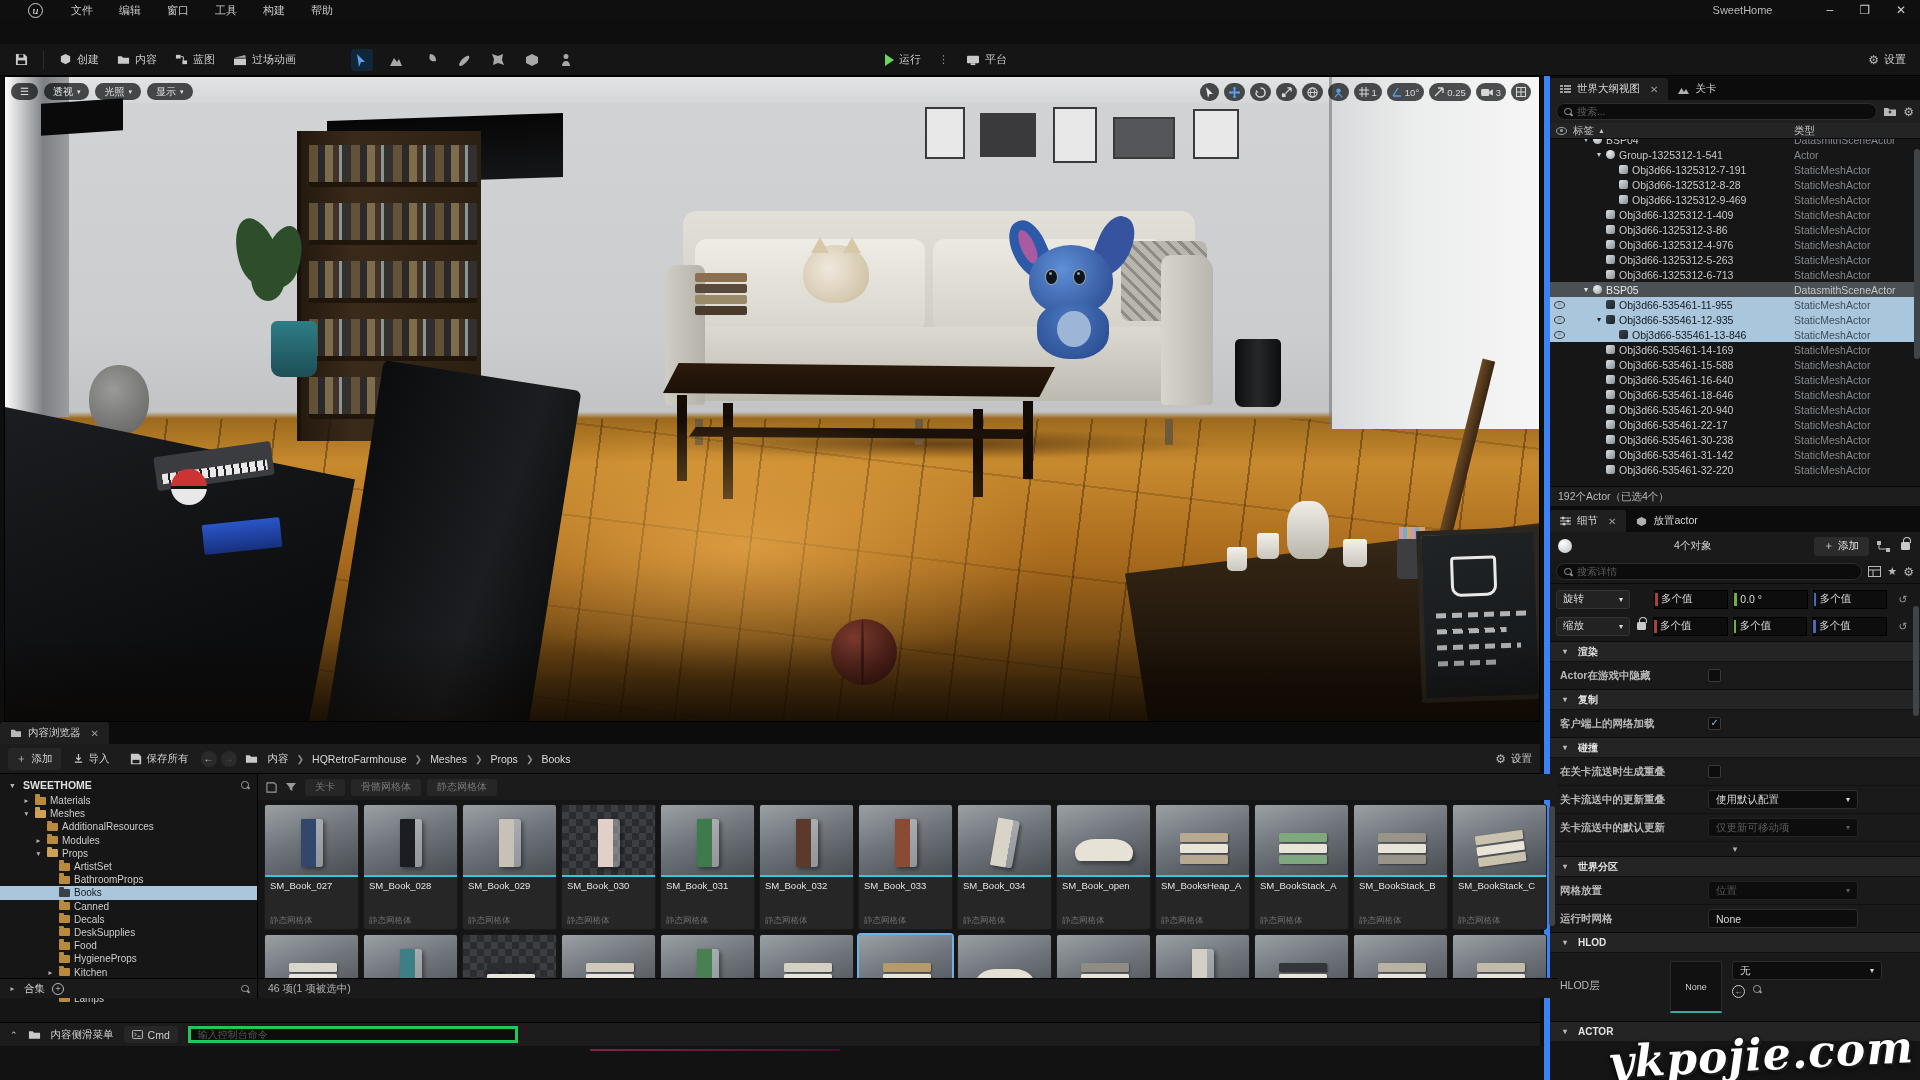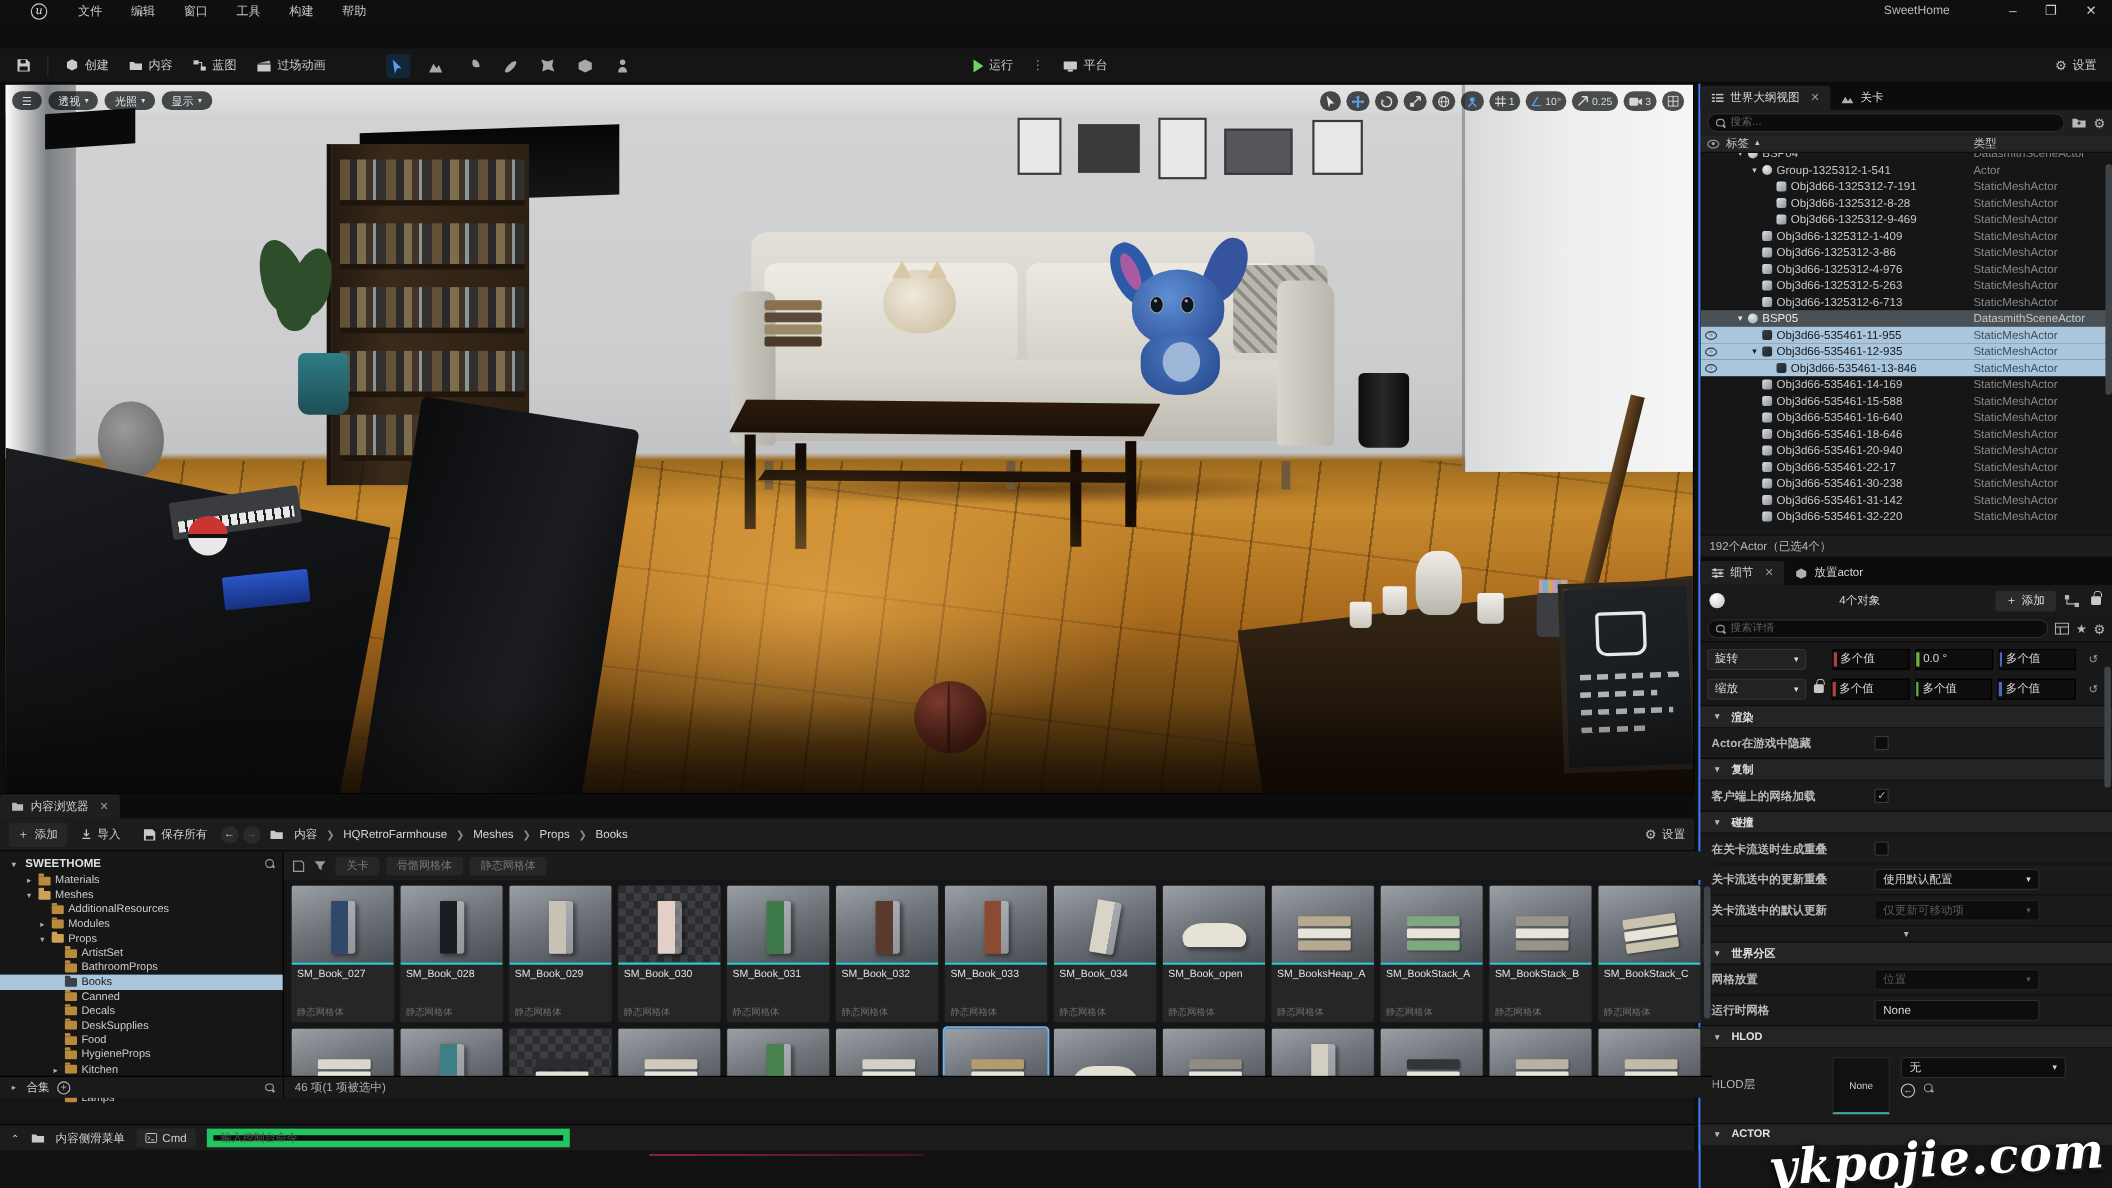--- a/index.html
+++ b/index.html
@@ -107,21 +107,21 @@
   .board .chalkcup { position:absolute; left:28px; top:22px; width:46px; height:40px; border:3px solid #e8e8e8; border-radius:4px 4px 10px 10px; }
   .board .scrib { position:absolute; left:12px; width:92px; height:5px; background:repeating-linear-gradient(90deg,#d8d8d8 0 10px,transparent 10px 16px); opacity:.8; }
   .bin { left:1230px; top:262px; width:46px; height:68px; background:linear-gradient(90deg,#0c0d0e,#26282a 50%,#0c0d0e); border-radius:5px 5px 8px 8px; }
   .corner { left:1324px; top:0; width:3px; height:350px; background:rgba(120,120,122,.6); }
   .rwall-shade { left:1327px; top:0; width:210px; height:352px; background:linear-gradient(90deg,#d8d9da,#eceded 40%,#f6f6f6); }
   .floorlight { left:430px; top:340px; width:620px; height:260px; background:radial-gradient(ellipse at center,rgba(255,190,90,.55),transparent 70%); }
   .planks { left:0; top:342px; width:1536px; height:304px; background:repeating-linear-gradient(97deg,transparent 0 52px,rgba(30,15,2,.35) 52px 54px), repeating-linear-gradient(7deg,transparent 0 90px,rgba(30,15,2,.18) 90px 92px); }
   .darkfg { left:0; top:560px; width:1536px; height:90px; background:linear-gradient(180deg,transparent,rgba(10,5,0,.55)); }
 
   
-  .rpanel { position:absolute; left:1544px; top:76px; width:376px; height:1004px; background:#151515; border-left:2px solid #3b82f6; font-size:10.5px; }
+  .rpanel { position:absolute; left:1544px; top:76px; width:376px; height:1004px; background:#151515; border-left:6px solid #3b82f6; font-size:10.5px; }
   .ptabs { display:flex; align-items:flex-end; height:24px; background:#0c0c0c; }
   .ptab { height:22px; display:flex; align-items:center; gap:6px; padding:0 10px; font-size:10.5px; color:#d6d6d6; }
   .ptab.active { background:#1f1f1f; border-radius:3px 3px 0 0; }
   .ptab .x { color:#9a9a9a; margin-left:4px; font-size:10px; }
   .searchrow { display:flex; align-items:center; gap:6px; padding:3px 6px; background:#1f1f1f; }
   .searchbox { flex:1; height:17px; background:#0c0c0c; border:1px solid #2d2d2d; border-radius:9px; display:flex; align-items:center; padding:0 7px; gap:5px; }
   .searchbox input { flex:1; background:transparent; border:0; outline:none; color:#cfcfcf; font-size:10px; font-family:inherit; }
   .searchbox input::placeholder { color:#5f5f5f; }
   .mag { position:relative; width:8px; height:8px; flex:none; }
   .mag::before { content:""; position:absolute; left:0; top:0; width:5.5px; height:5.5px; border:1.4px solid #9a9a9a; border-radius:50%; }
@@ -146,21 +146,21 @@
   .scrollv { position:absolute; right:1px; width:6px; border-radius:3px; background:#3f4448; }
 
   
   .objrow { height:28px; display:flex; align-items:center; gap:8px; padding:0 8px; background:#1a1a1a; }
   .objrow .sphere-big { width:14px; height:14px; border-radius:50%; background:radial-gradient(circle at 35% 30%,#fff,#b8bec2); }
   .objrow .count { flex:1; text-align:center; color:#d2d2d2; }
   .addbtn { height:19px; padding:0 10px; background:#2b2b2b; border-radius:3px; display:flex; align-items:center; gap:4px; color:#e0e0e0; }
   .miniic { color:#b8b8b8; font-size:11px; }
   .xform { padding:4px 6px; display:flex; flex-direction:column; gap:5px; background:#181818; border-top:1px solid #0a0a0a; }
   .xrow { display:flex; align-items:center; gap:5px; height:22px; }
-  .xdrop { width:90px; height:19px; background:#222; border:1px solid #333; border-radius:3px; display:flex; align-items:center; justify-content:space-between; padding:0 6px; color:#ddd; }
+  .xdrop { width:74px; height:19px; background:#222; border:1px solid #333; border-radius:3px; display:flex; align-items:center; justify-content:space-between; padding:0 6px; color:#ddd; }
   .xval { flex:1; height:19px; background:#0d0d0d; border:1px solid #000; display:flex; align-items:center; padding:0 6px; color:#d8d8d8; position:relative; }
   .xval::before { content:""; position:absolute; left:0; top:2px; bottom:2px; width:2.5px; }
   .xval.rx::before { background:#a8423c; } .xval.ry::before { background:#6fae43; } .xval.rz::before { background:#4a69bd; }
   .undo { width:22px; text-align:center; color:#9a9a9a; }
   .lockic { position:relative; width:9px; height:8px; background:#c9c9c9; border-radius:1.5px; margin:0 2px; }
   .lockic::before { content:""; position:absolute; left:1.5px; top:-5px; width:6px; height:5px; border:1.4px solid #c9c9c9; border-bottom:0; border-radius:4px 4px 0 0; }
   .dsec { height:20px; display:flex; align-items:center; gap:8px; padding:0 10px; background:#242424; color:#e2e2e2; font-weight:bold; border-top:1px solid #0a0a0a; font-size:10px; }
   .dsec .chev { font-size:8px; color:#b8b8b8; }
   .drow { min-height:28px; display:flex; align-items:center; padding:0 10px; background:#1a1a1a; border-top:1px solid #111; color:#b8b8b8; }
   .drow .lab { width:148px; flex:none;font-weight:bold; }
@@ -217,21 +217,21 @@
   .stackshape { position:absolute; left:24px; top:28px; width:48px; height:36px; }
   .stackshape i { position:absolute; left:0; width:48px; height:9px; border-radius:1.5px; box-shadow:1px 1px 2px rgba(0,0,0,.4); }
   .acard.row2 { height:70px; border-radius:3px 3px 0 0; }
   .acard.row2.selected { outline:2px solid #6db2e8; outline-offset:-1px; background:#3a4a58; }
   .cb-status { height:20px; border-top:1px solid #000; display:flex; align-items:center; padding:0 10px; color:#b0b0b0; background:#1a1a1a; }
   .hscroll { position:absolute; right:2px; top:32px; width:6px; height:120px; border-radius:3px; background:#3f4448; }
 
   
   .bottombar { position:absolute; left:0; top:1022px; width:1540px; height:24px; background:#1c1c1c; border-top:1px solid #000; display:flex; align-items:center; gap:10px; padding:0 10px; font-size:10.5px; color:#cfcfcf; }
   .cmdchip { display:flex; align-items:center; gap:5px; background:#262626; height:17px; padding:0 8px; border-radius:3px; }
-  .console { width:330px; height:17px; background:#0d0d0d; border:6px solid #22c55e; display:flex; align-items:center; padding:0 7px; }
+  .console { width:330px; height:17px; background:#0d0d0d; border:3px solid #22c55e; display:flex; align-items:center; padding:0 7px; }
   .console input { flex:1; background:transparent; border:0; outline:none; color:#cfcfcf; font-size:10px; font-family:inherit; }
   .console input::placeholder { color:#555; }
   .footer { position:absolute; left:0; top:1046px; width:1544px; height:34px; background:#121212; }
   .magline { position:absolute; left:590px; top:3px; width:250px; height:2px; background:linear-gradient(90deg,#8a1f4e,#47102c); border-radius:1px; }
 
   .watermark { position:absolute; right:6px; bottom:0px; z-index:60; font-family:"DejaVu Serif", serif; font-style:italic; font-weight:bold; font-size:44px; color:#fff; transform:rotate(-3deg); text-shadow:0 0 3px #000, 2px 2px 0 #222, -1px -1px 0 #222, 0 3px 6px rgba(0,0,0,.8); letter-spacing:1px; }
 </style>
 </head>
 <body>
 

